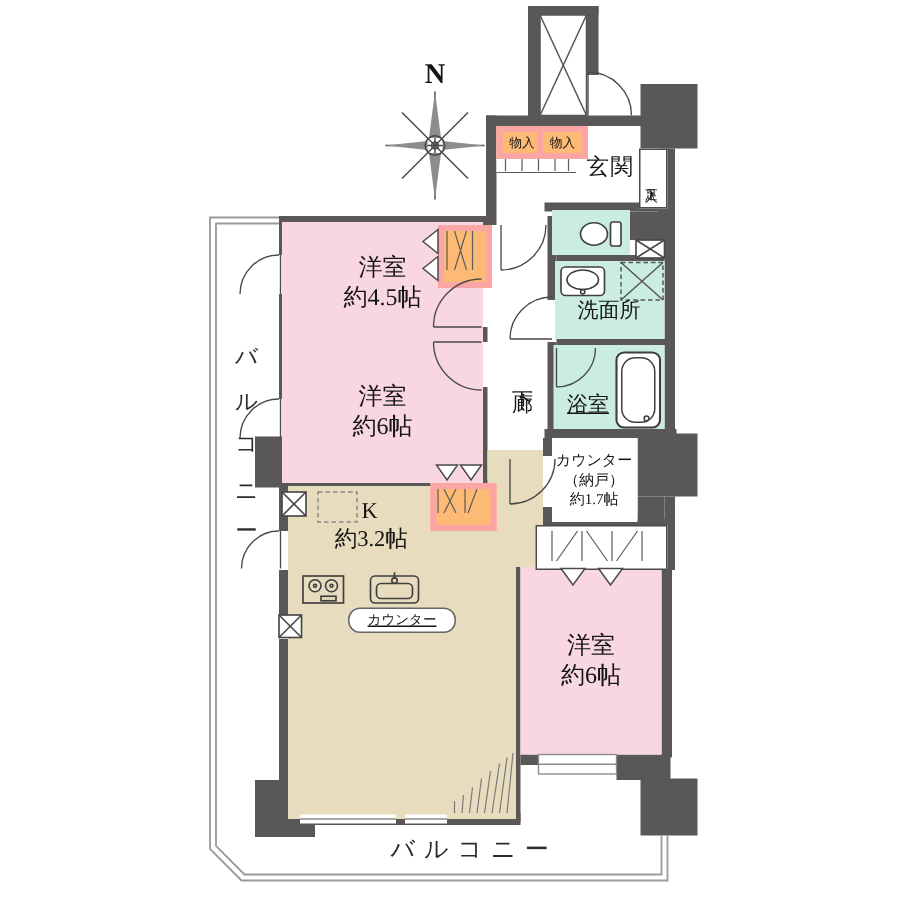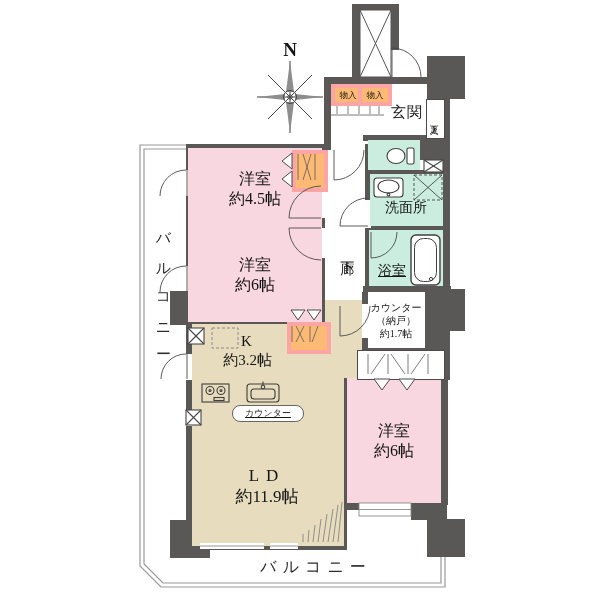--- a/index.html
+++ b/index.html
@@ -238,24 +238,20 @@
   <div class="lbl" style="left:347px;top:410px;width:94px;height:62px;font-size:16px;">
     <span>洋室</span>
     <span>約6帖</span>
     </div>
 
   <div class="lbl" style="left:190px;top:328px;width:115px;height:46px;font-size:15px;">
     <span style="letter-spacing:2px;">K</span>
     <span>約3.2帖</span>
     </div>
 
-  <div class="lbl" style="left:192px;top:456px;width:150px;height:60px;font-size:17px;">
-    <span style="letter-spacing:7px;">LD</span>
-    <span>約11.9帖</span>
-    </div>
 
   <div class="lbl" style="left:365px;top:294px;width:62px;height:52px;font-size:10px;line-height:1.3;">
     <span>カウンター</span>
     <span>（納戸）</span>
     <span>約1.7帖</span>
     </div>
 
   <div class="lbl" style="left:370px;top:199px;width:72px;height:18px;font-size:14px;">
     <span>洗面所</span>
     </div>

